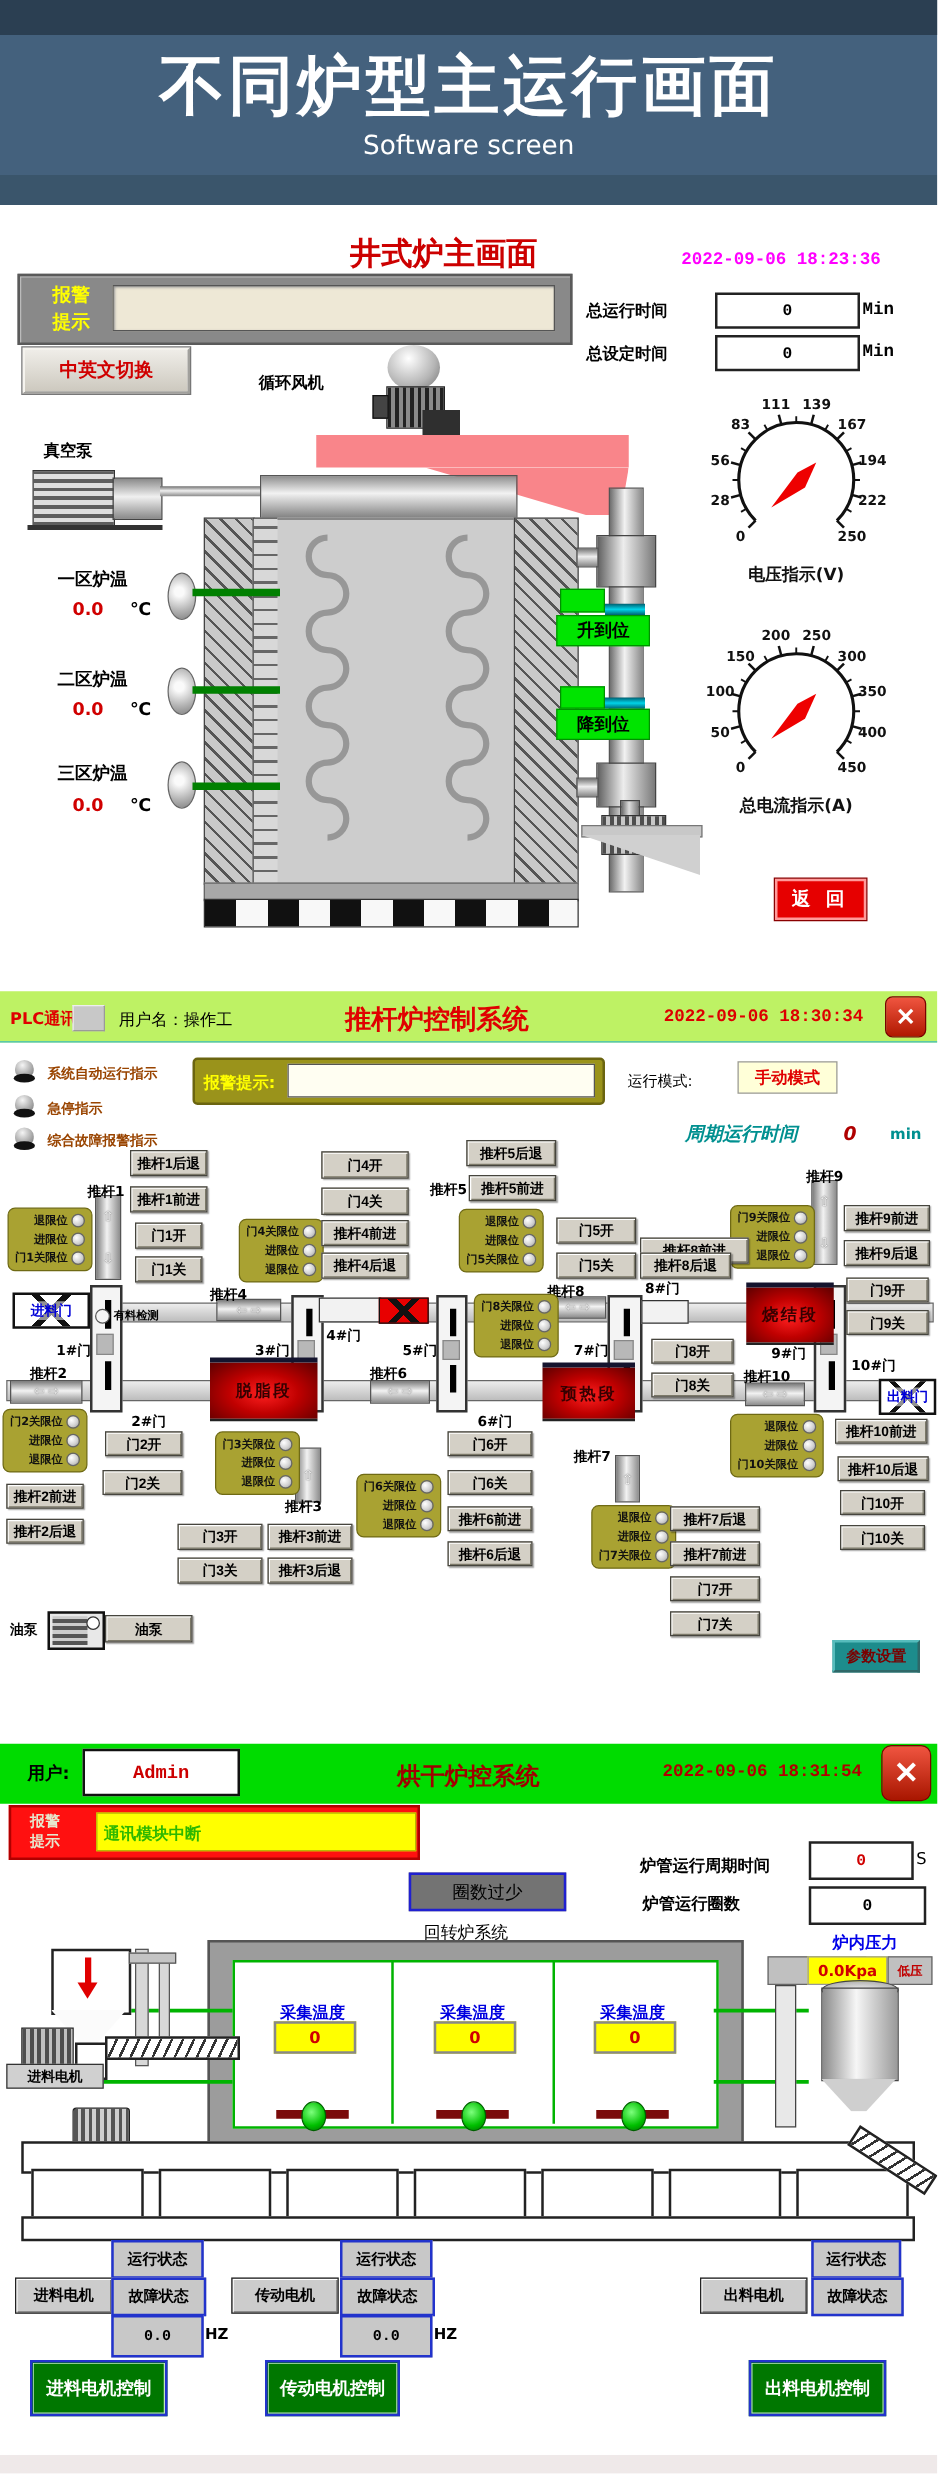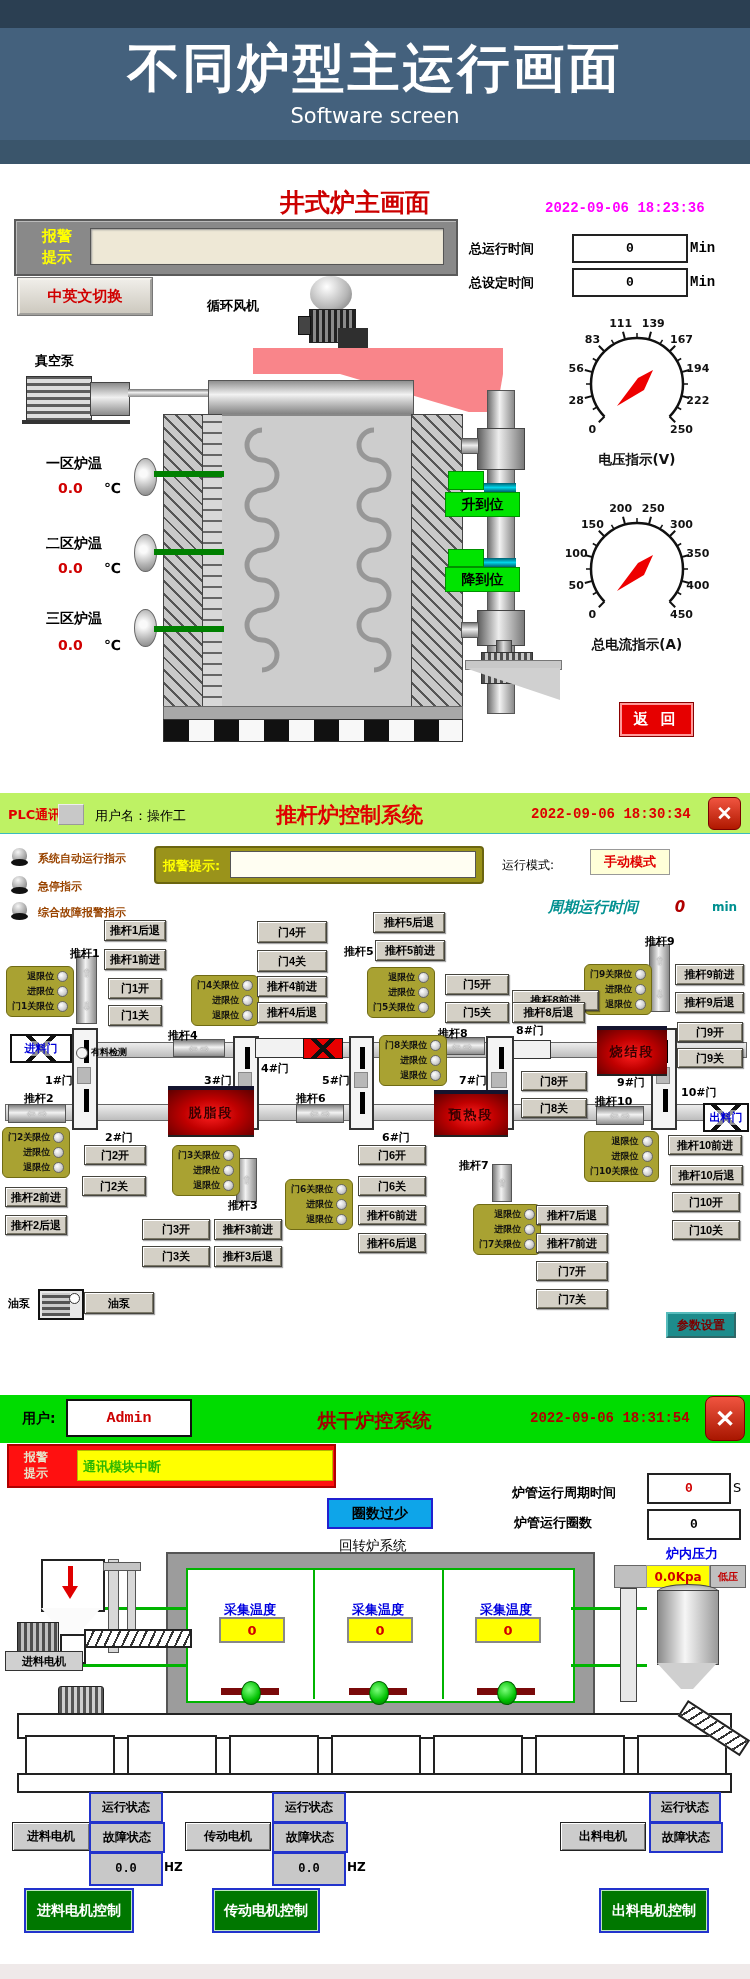--- a/index.html
+++ b/index.html
@@ -598,22 +598,22 @@
                   background:linear-gradient(#f05540,#a81600);color:#fff;font-size:24px;font-weight:bold;cursor:pointer;">✕</button>
     </div>
 
     <div class="abs" style="left:7px;top:49px;width:325px;height:40px;background:#ff1010;border:2px solid #b00000;">
       <div class="abs" style="left:15px;top:4px;width:28px;color:#e6e6cc;font-size:12px;font-weight:bold;line-height:1.3;">报警提示</div>
       <div class="abs" style="left:68px;top:4px;width:254px;height:29px;background:#ffff00;border:1px solid #b8b800;">
         <span class="abs" style="left:5px;top:7px;color:#2eb800;font-size:13px;font-weight:bold;">通讯模块中断</span>
       </div>
     </div>
 
-    <button class="abs" style="left:327px;top:103px;width:106px;height:31px;background:#0ea5e9;border:2px solid #2020d0;
-                font-size:14px;font-weight:bold;color:#000;cursor:pointer;">圈数过少</button>
+    <button class="abs" style="left:327px;top:103px;width:126px;height:31px;background:#737373;border:2px solid #2020d0;
+                font-size:14px;font-weight:normal;color:#000;cursor:pointer;">圈数过少</button>
 
     <div class="abs" style="left:512px;top:89px;font-size:13px;font-weight:bold;">炉管运行周期时间</div>
     <div class="vbox mono" style="left:647px;top:78px;width:80px;height:27px;font-size:13px;color:#d00000;">0</div>
     <div class="abs" style="left:733px;top:85px;font-size:13px;">S</div>
     <div class="abs" style="left:514px;top:119px;font-size:13px;font-weight:bold;">炉管运行圈数</div>
     <div class="vbox mono" style="left:647px;top:114px;width:90px;height:27px;font-size:13px;">0</div>
 
     <div class="abs" style="left:339px;top:142px;font-size:13.5px;">回转炉系统</div>
     <div class="abs" style="left:666px;top:150px;font-size:13px;font-weight:bold;color:#0000e8;">炉内压力</div>
     <div class="abs" style="left:614px;top:170px;width:30px;height:21px;background:#c0c0c0;border:1px solid #666;

